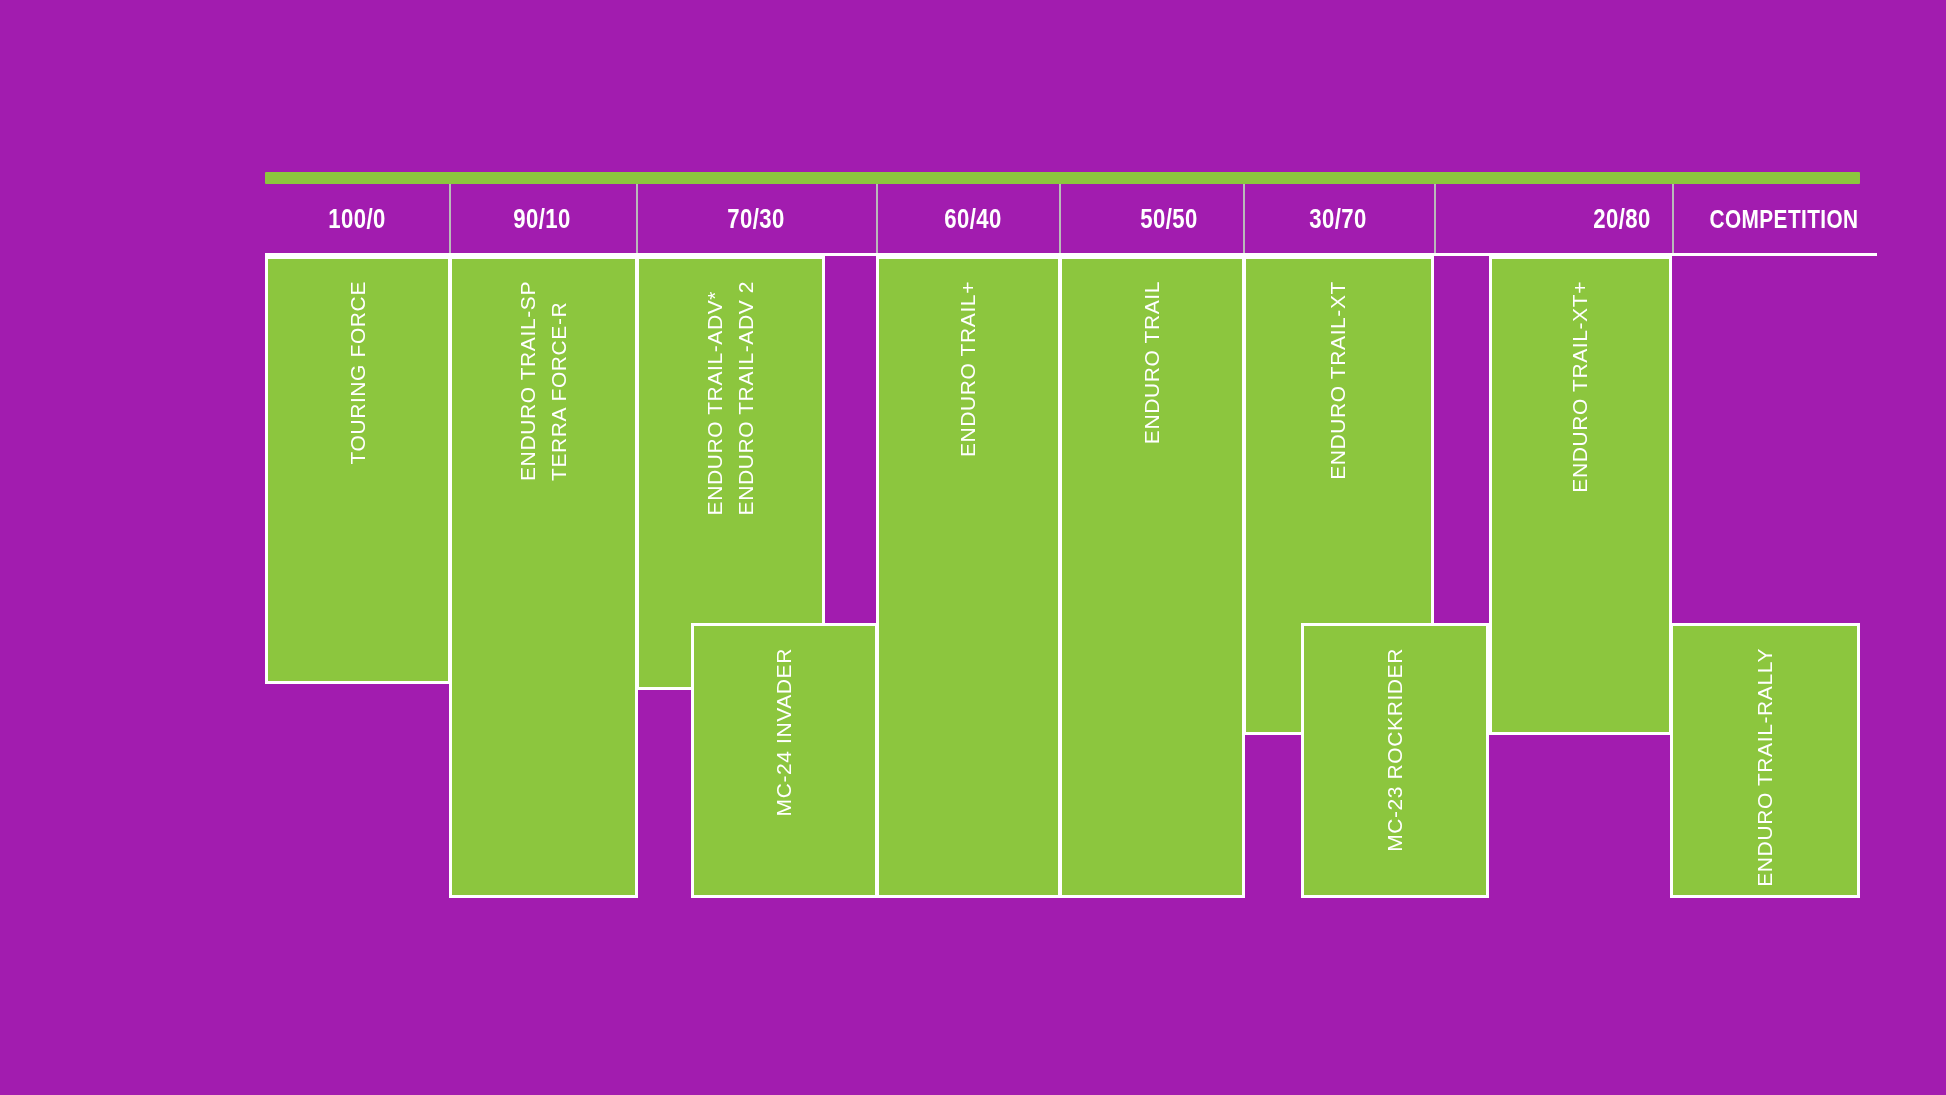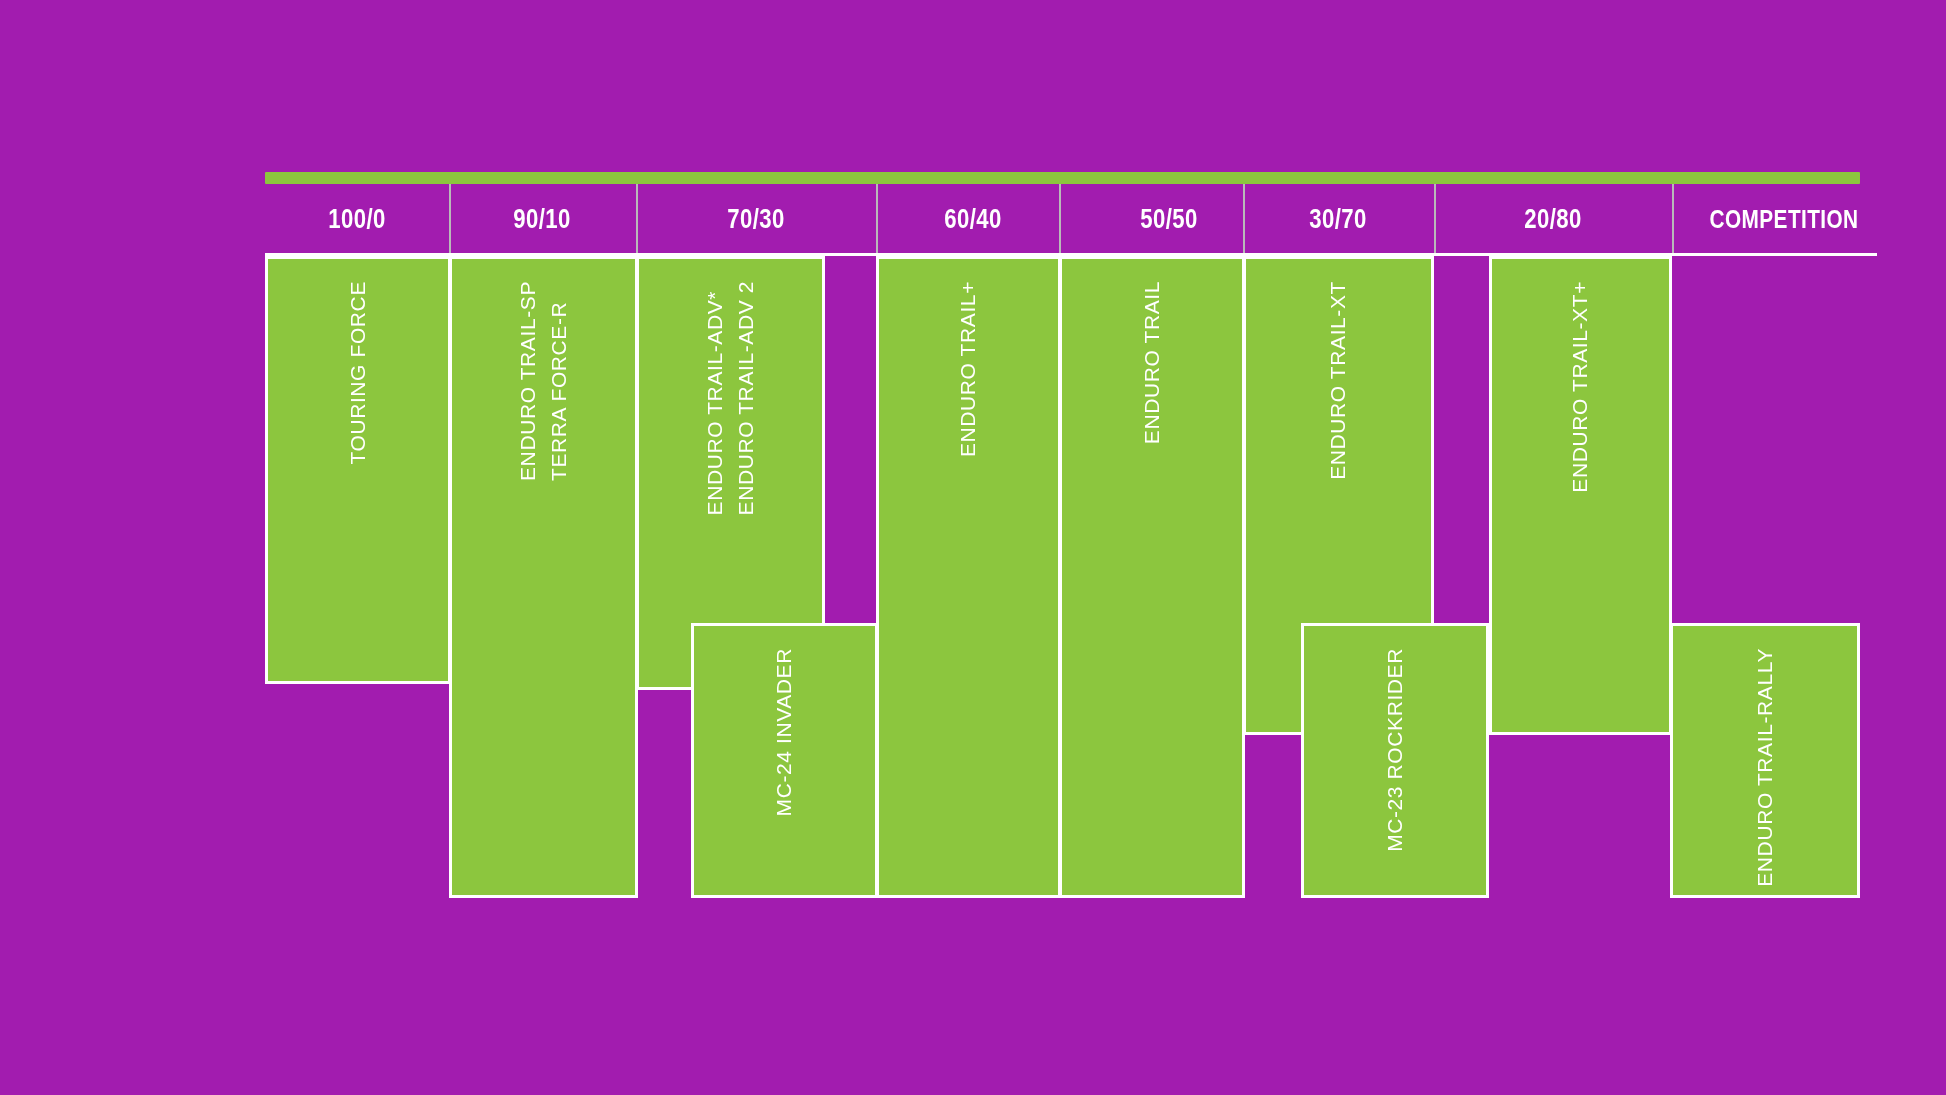--- a/index.html
+++ b/index.html
@@ -156,21 +156,21 @@
       </div>
       <div class="hdr-divider" style="left: 611px;"></div>
       <div class="header-cell" style="left: 794px; width: 184px; padding-left: 36px;">
         <span class="hdr-text">50/50</span>
       </div>
       <div class="hdr-divider" style="left: 794px;"></div>
       <div class="header-cell" style="left: 978px; width: 191px;">
         <span class="hdr-text">30/70</span>
       </div>
       <div class="hdr-divider" style="left: 978px;"></div>
-      <div class="header-cell" style="left: 1169px; width: 238px;">
+      <div class="header-cell" style="left: 1238px; width: 238px;">
         <span class="hdr-text">20/80</span>
       </div>
       <div class="hdr-divider" style="left: 1169px;"></div>
       <div class="header-cell comp" style="left: 1407px; width: 205px; justify-content: flex-end;">
         <span class="hdr-text">COMPETITION</span>
       </div>
       <div class="hdr-divider" style="left: 1407px;"></div>
     </div>
   <div class="header-baseline"></div>
 

